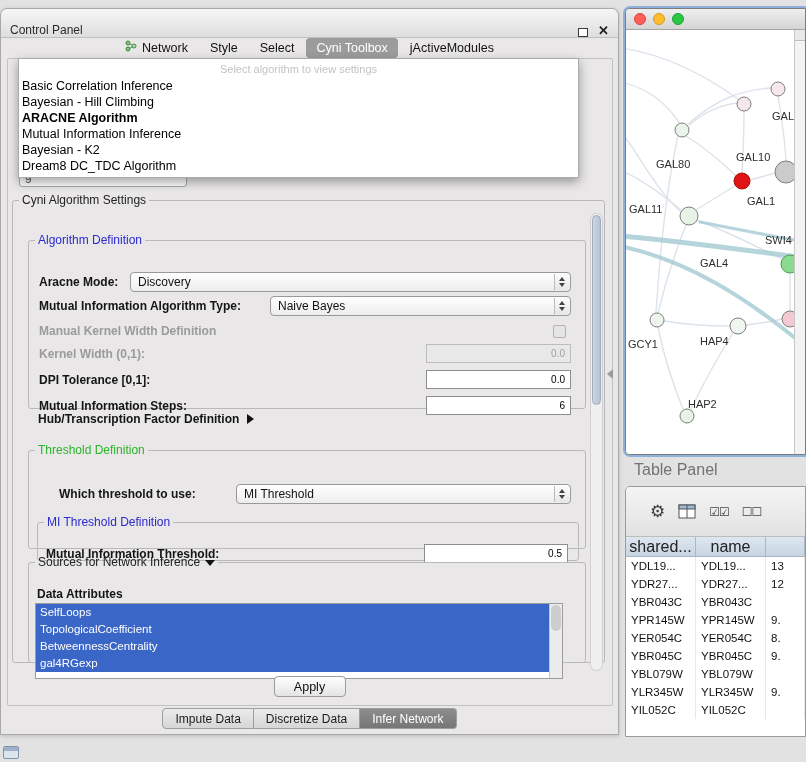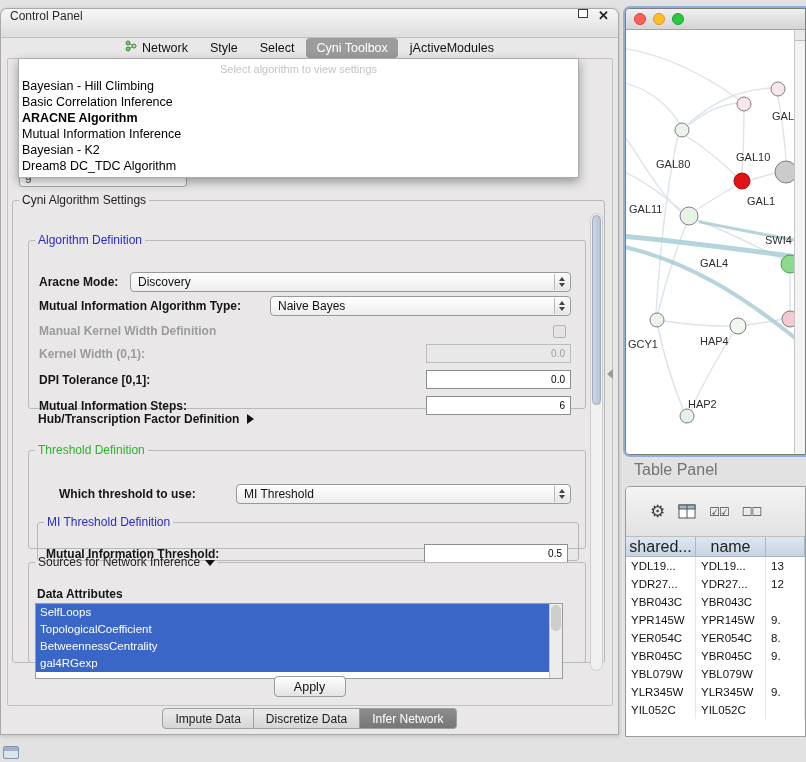--- a/index.html
+++ b/index.html
@@ -1,20 +1,20 @@
 <!DOCTYPE html>
 <html><head>
 <meta charset="utf-8">
 <style>
   *{box-sizing:border-box;margin:0;padding:0}
   html,body{width:806px;height:762px}
   body{position:relative;overflow:hidden;background:#e2e2e2;font-family:"Liberation Sans",sans-serif;color:#111}
   
   .control-panel{position:absolute;left:0;top:8px;width:619px;height:727px;background:#e9e7e7;border:1px solid #a9a9a9;border-radius:7px 7px 0 0;box-shadow:0 1px 4px rgba(0,0,0,.18)}
-  .cp-titlebar{height:29px;background:linear-gradient(#f6f6f6,#dedede);border-bottom:1px solid #bfbfbf;border-radius:7px 7px 0 0;display:flex;align-items:flex-start;padding:0 9px;font-size:12px;color:#2b2b2b}
+  .cp-titlebar{height:29px;background:linear-gradient(#f6f6f6,#dedede);border-bottom:1px solid #bfbfbf;border-radius:7px 7px 0 0;display:flex;align-items:flex-end;padding:0 9px;font-size:12px;color:#2b2b2b}
   .cp-title{flex:1}
   .float-icon{width:10px;height:9px;border:1px solid #3a3a3a;margin-right:10px;display:inline-block;background:#fff}
   .close-icon{font-size:13px;font-weight:bold;color:#222;line-height:1}
   .tab-bar{position:absolute;left:0;right:0;top:28px;display:flex;justify-content:center;align-items:center;font-size:12.5px;z-index:2}
   .top-tab{padding:3px 10px;display:flex;align-items:center;gap:5px;color:#111;border-radius:4px;margin:0 1px;white-space:nowrap}
   .top-tab.sel{background:#9c9c9c;color:#fff}
   .content-box{position:absolute;left:6px;top:49px;width:606px;height:648px;border:1px solid #c2c2c2;border-radius:2px}
   
   .popup{position:absolute;left:17px;top:49px;width:561px;background:#fff;border:1px solid #ababab;box-shadow:0 4px 10px rgba(0,0,0,.35);z-index:30;padding:1px 0 3px 0}
   .popup-ph{text-align:center;color:#c3c3c3;font-size:11px;line-height:18px}
@@ -111,22 +111,22 @@
       <div class="top-tab">
         <span>jActiveModules</span>
       </div>
     </div>
 
   <div class="fragment">g</div>
 
   <div class="popup">
     <div class="popup-ph">Select algorithm to view settings</div>
     <div>
+        <div class="algo-item">Basic Correlation Inference</div>
         <div class="algo-item">Bayesian - Hill Climbing</div>
-        <div class="algo-item">Basic Correlation Inference</div>
         <div class="algo-item sel">ARACNE Algorithm</div>
         <div class="algo-item">Mutual Information Inference</div>
         <div class="algo-item">Bayesian - K2</div>
         <div class="algo-item">Dream8 DC_TDC Algorithm</div>
       </div>
   </div>
 
   <fieldset style="left:11px;top:184px;width:593px;height:470px">
     <legend>Cyni Algorithm Settings</legend>
 

